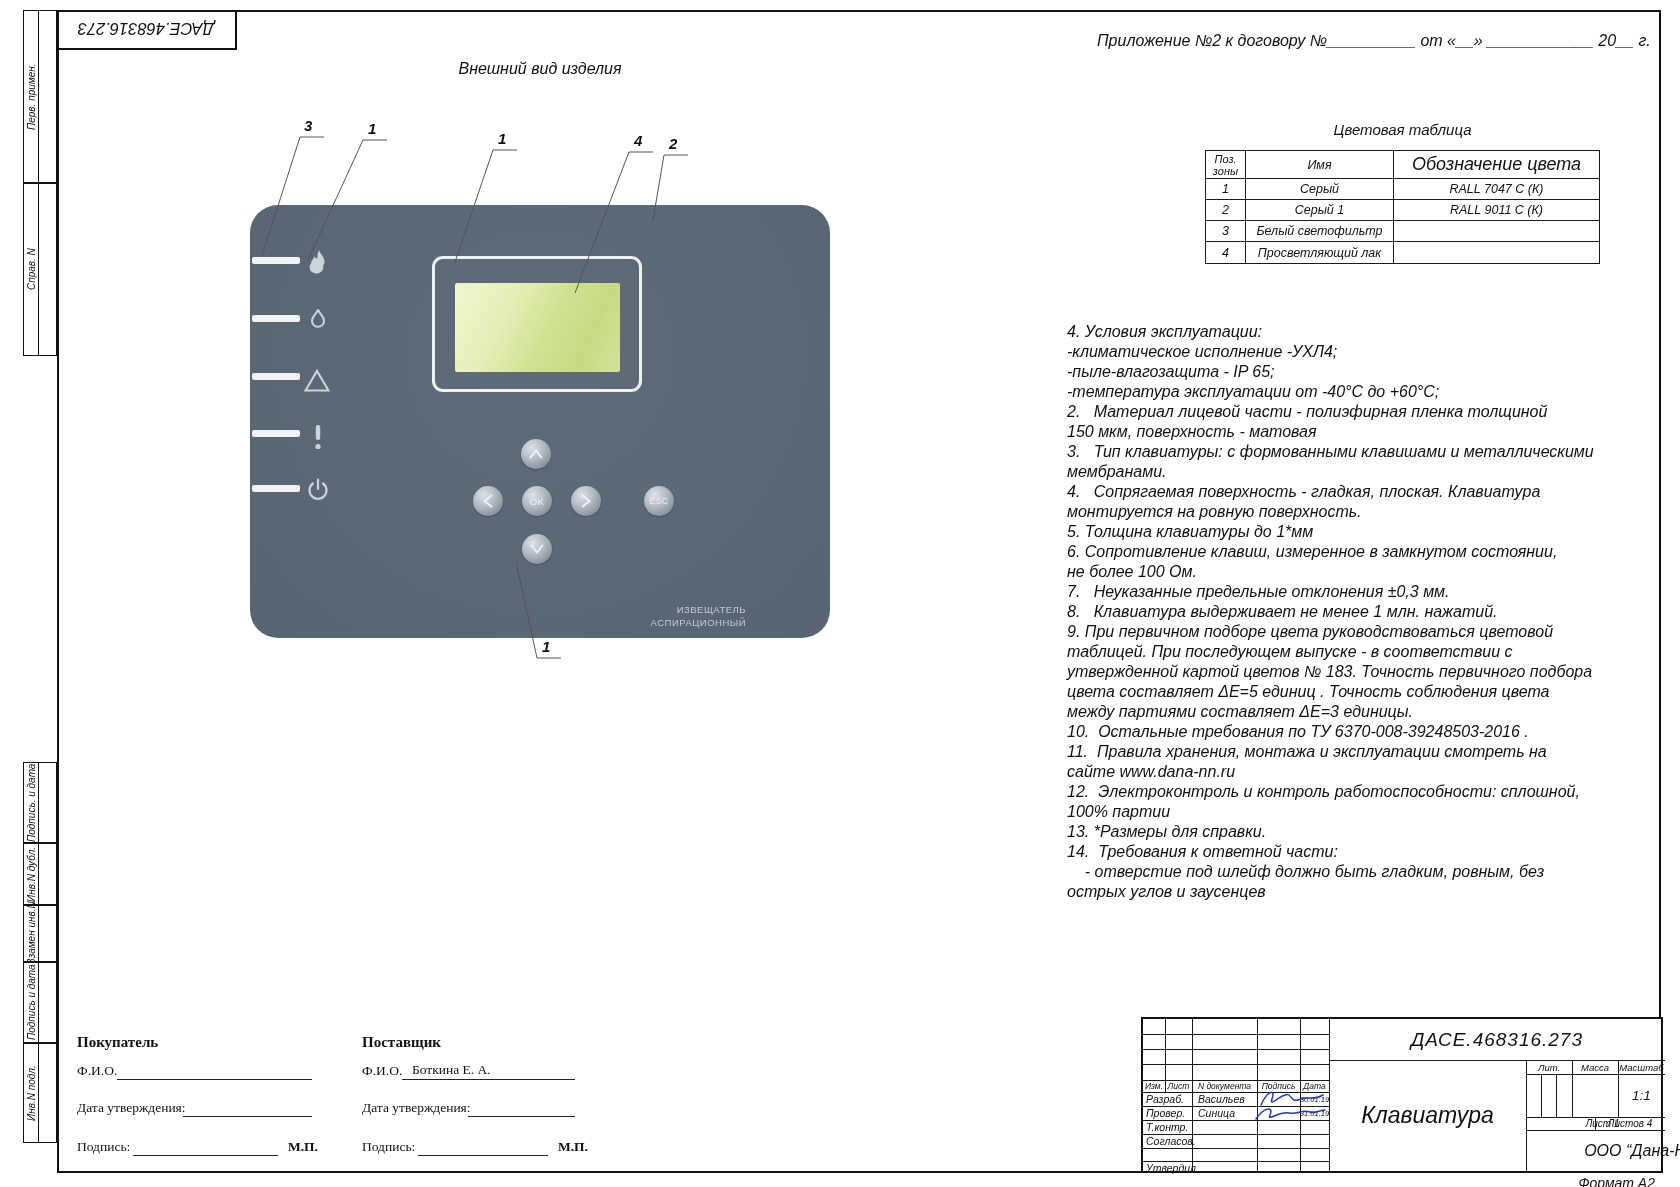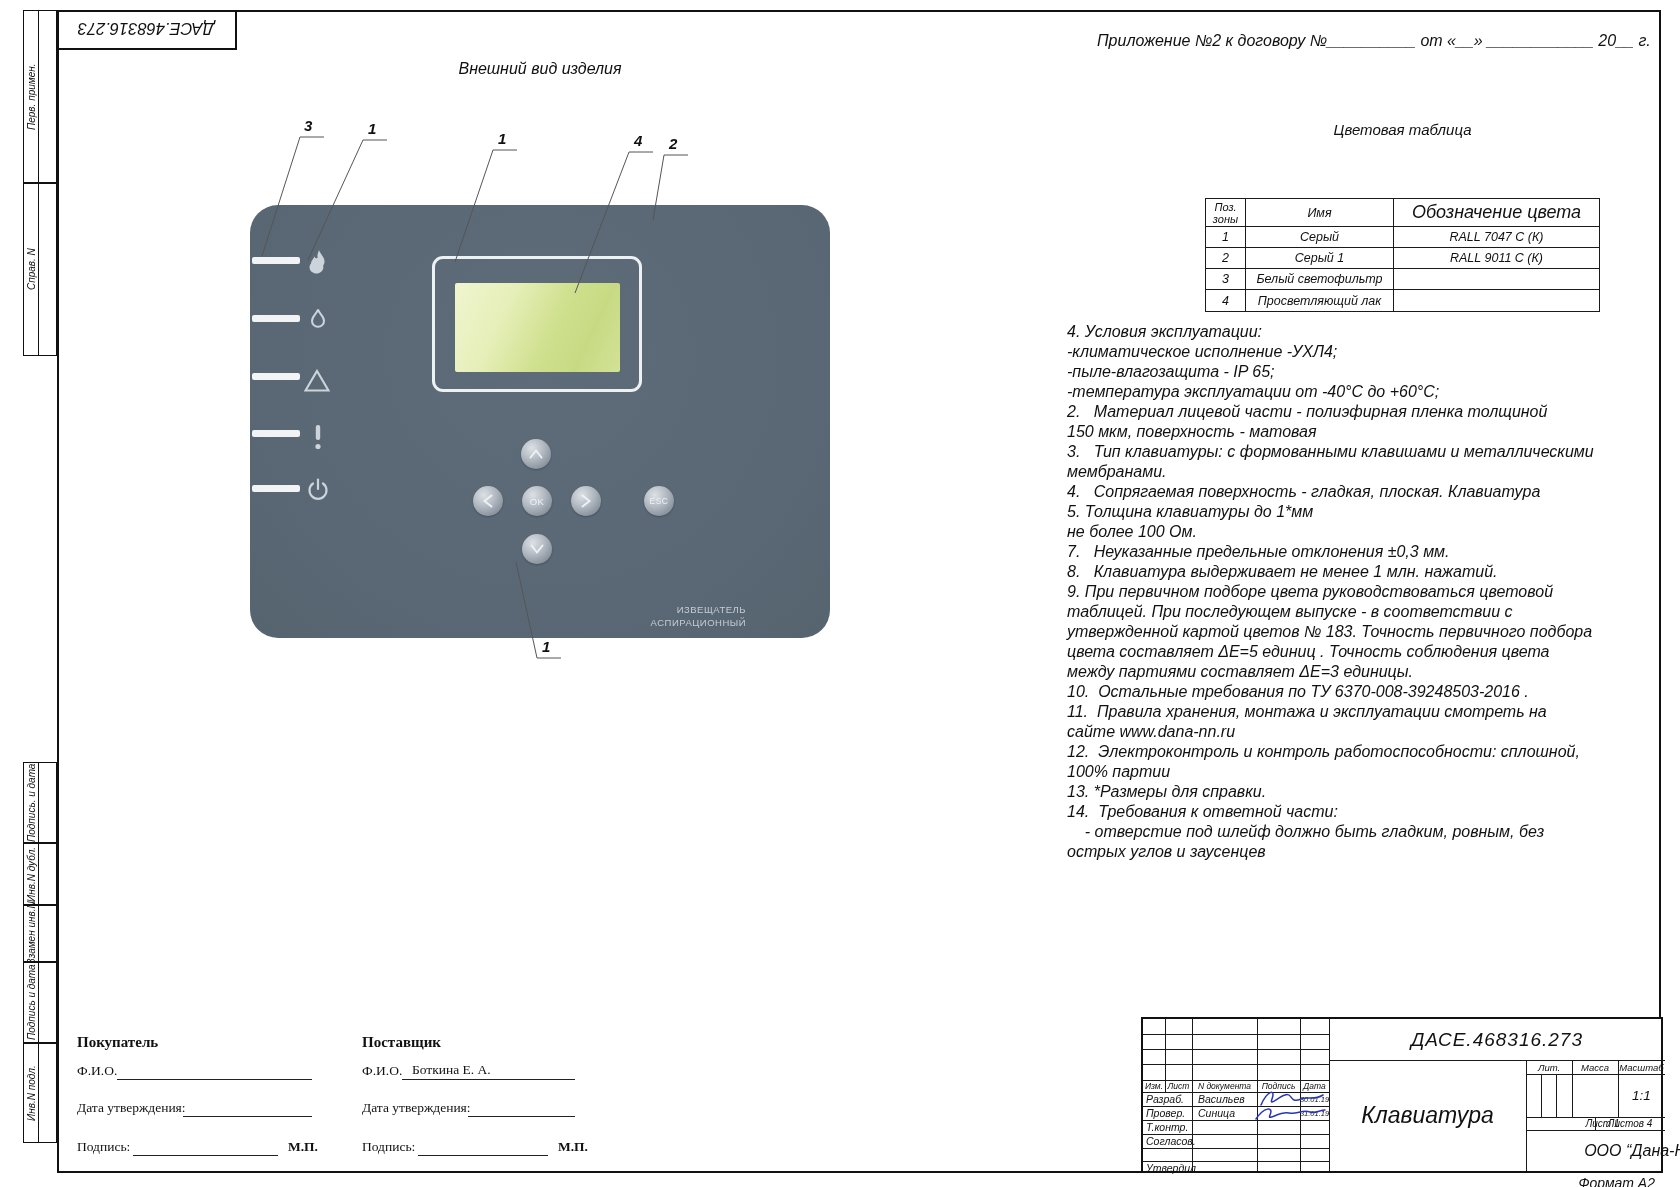--- a/index.html
+++ b/index.html
@@ -179,21 +179,21 @@
   </svg>
 
   <div class="callout" style="left:304px;top:117px;">3</div>
   <div class="callout" style="left:368px;top:120px;">1</div>
   <div class="callout" style="left:498px;top:130px;">1</div>
   <div class="callout" style="left:634px;top:132px;">4</div>
   <div class="callout" style="left:669px;top:135px;">2</div>
   <div class="callout" style="left:542px;top:638px;">1</div>
 
   <div class="abs it ctr" style="left:1205px;top:121px;width:395px;font-size:15px;">Цветовая таблица</div>
-  <div class="abs" style="left:1205px;top:150px;width:395px;border:1.6px solid #1a1a1a;box-sizing:border-box;margin-top:48px;">
+  <div class="abs" style="left:1205px;top:150px;width:395px;border:1.6px solid #1a1a1a;box-sizing:border-box;">
     <div style="display:flex;height:28px;">
       <div class="ct-cell" style="width:40px;font-size:11px;white-space:pre-line;line-height:12px;">Поз.
 зоны</div>
       <div class="ct-cell" style="width:148px;font-size:12.5px;">Имя</div>
       <div class="ct-cell" style="flex:1;border-right:none;font-size:18px;">Обозначение цвета</div>
     </div>
     <div style="display:flex;height:21px;">
       <div class="ct-cell" style="width:40px;font-size:12.5px;">1</div>
       <div class="ct-cell" style="width:148px;font-size:12.5px;">Серый</div>
       <div class="ct-cell" style="flex:1;border-right:none;font-size:12.5px;">RALL 7047 С (К)</div>
@@ -218,21 +218,23 @@
   <div class="abs it" style="left:1067px;top:322px;font-size:16px;line-height:20px;">
     <div class="req-line">4. Условия эксплуатации:</div>
     <div class="req-line">-климатическое исполнение -УХЛ4;</div>
     <div class="req-line">-пыле-влагозащита - IP 65;</div>
     <div class="req-line">-температура эксплуатации от -40°С до +60°С;</div>
     <div class="req-line">2.   Материал лицевой части - полиэфирная пленка толщиной</div>
     <div class="req-line">150 мкм, поверхность - матовая</div>
     <div class="req-line">3.   Тип клавиатуры: с формованными клавишами и металлическими</div>
     <div class="req-line">мембранами.</div>
     <div class="req-line">4.   Сопрягаемая поверхность - гладкая, плоская. Клавиатура</div>
+    <div class="req-line">монтируется на ровную поверхность.</div>
     <div class="req-line">5. Толщина клавиатуры до 1*мм</div>
+    <div class="req-line">6. Сопротивление клавиш, измеренное в замкнутом состоянии,</div>
     <div class="req-line">не более 100 Ом.</div>
     <div class="req-line">7.   Неуказанные предельные отклонения ±0,3 мм.</div>
     <div class="req-line">8.   Клавиатура выдерживает не менее 1 млн. нажатий.</div>
     <div class="req-line">9. При первичном подборе цвета руководствоваться цветовой</div>
     <div class="req-line">таблицей. При последующем выпуске - в соответствии с</div>
     <div class="req-line">утвержденной картой цветов № 183. Точность первичного подбора</div>
     <div class="req-line">цвета составляет ΔЕ=5 единиц . Точность соблюдения цвета</div>
     <div class="req-line">между партиями составляет ΔЕ=3 единицы.</div>
     <div class="req-line">10.  Остальные требования по ТУ 6370-008-39248503-2016 .</div>
     <div class="req-line">11.  Правила хранения, монтажа и эксплуатации смотреть на</div>

